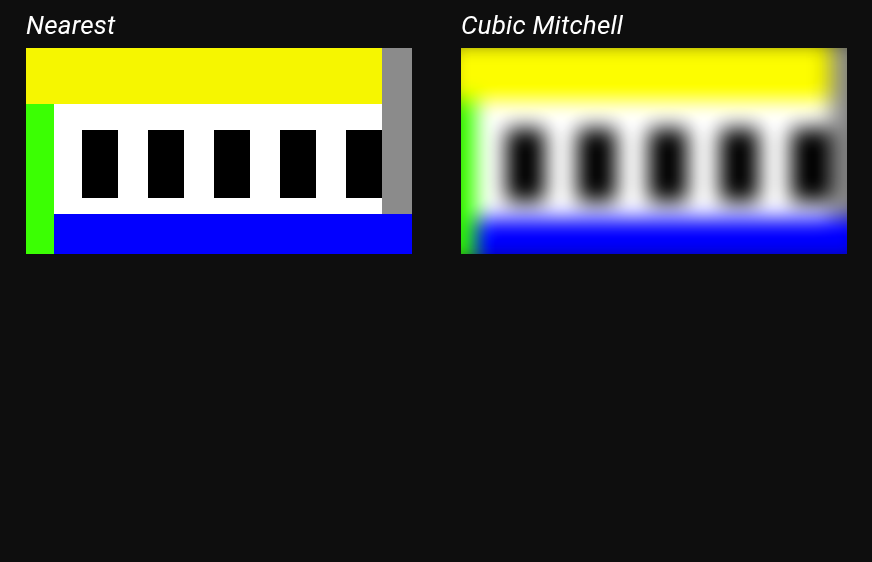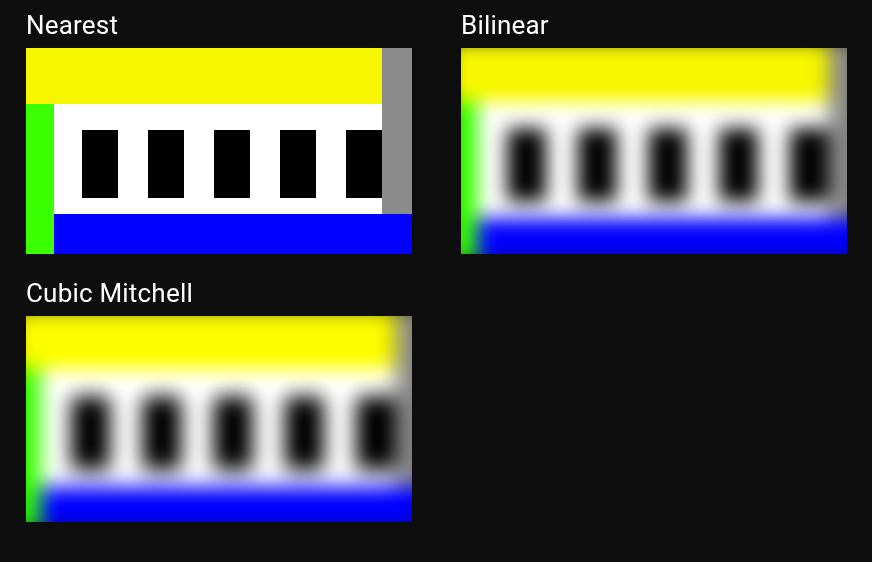--- a/index.html
+++ b/index.html
@@ -15,20 +15,21 @@
     width: 872px;
     height: 562px;
     position: relative;
     box-sizing: border-box;
     padding: 10px 20px 24px 26px;
     display: grid;
     grid-template-columns: 1fr 1fr;
     grid-template-rows: 1fr 1fr;
     column-gap: 44px;
     row-gap: 8px;
+    font-style: italic;
   }
   .cell {
     display: flex;
     flex-direction: column;
   }
   .caption {
     color: #fff;
     font-size: 26px;
     font-weight: 400;
     margin: 0 0 8px 0;
@@ -123,39 +124,20 @@
           <div class="bar"></div>
           <div class="bar"></div>
           <div class="bar"></div>
           <div class="bar"></div>
           <div class="bar"></div>
         </div>
       </div>
     </div>
   </div>
 
-  <div class="cell">
-    <div class="caption">Bilinear</div>
-    <div class="thumb bilinear">
-      <div class="sample">
-        <div class="bg-white"></div>
-        <div class="top-yellow"></div>
-        <div class="right-gray"></div>
-        <div class="left-green"></div>
-        <div class="bottom-blue"></div>
-        <div class="bars">
-          <div class="bar"></div>
-          <div class="bar"></div>
-          <div class="bar"></div>
-          <div class="bar"></div>
-          <div class="bar"></div>
-        </div>
-      </div>
-    </div>
-  </div>
 
 
   <div class="cell">
     <div class="caption">Cubic Mitchell</div>
     <div class="thumb mitchell">
       <div class="sample">
         <div class="bg-white"></div>
         <div class="top-yellow"></div>
         <div class="right-gray"></div>
         <div class="left-green"></div>

